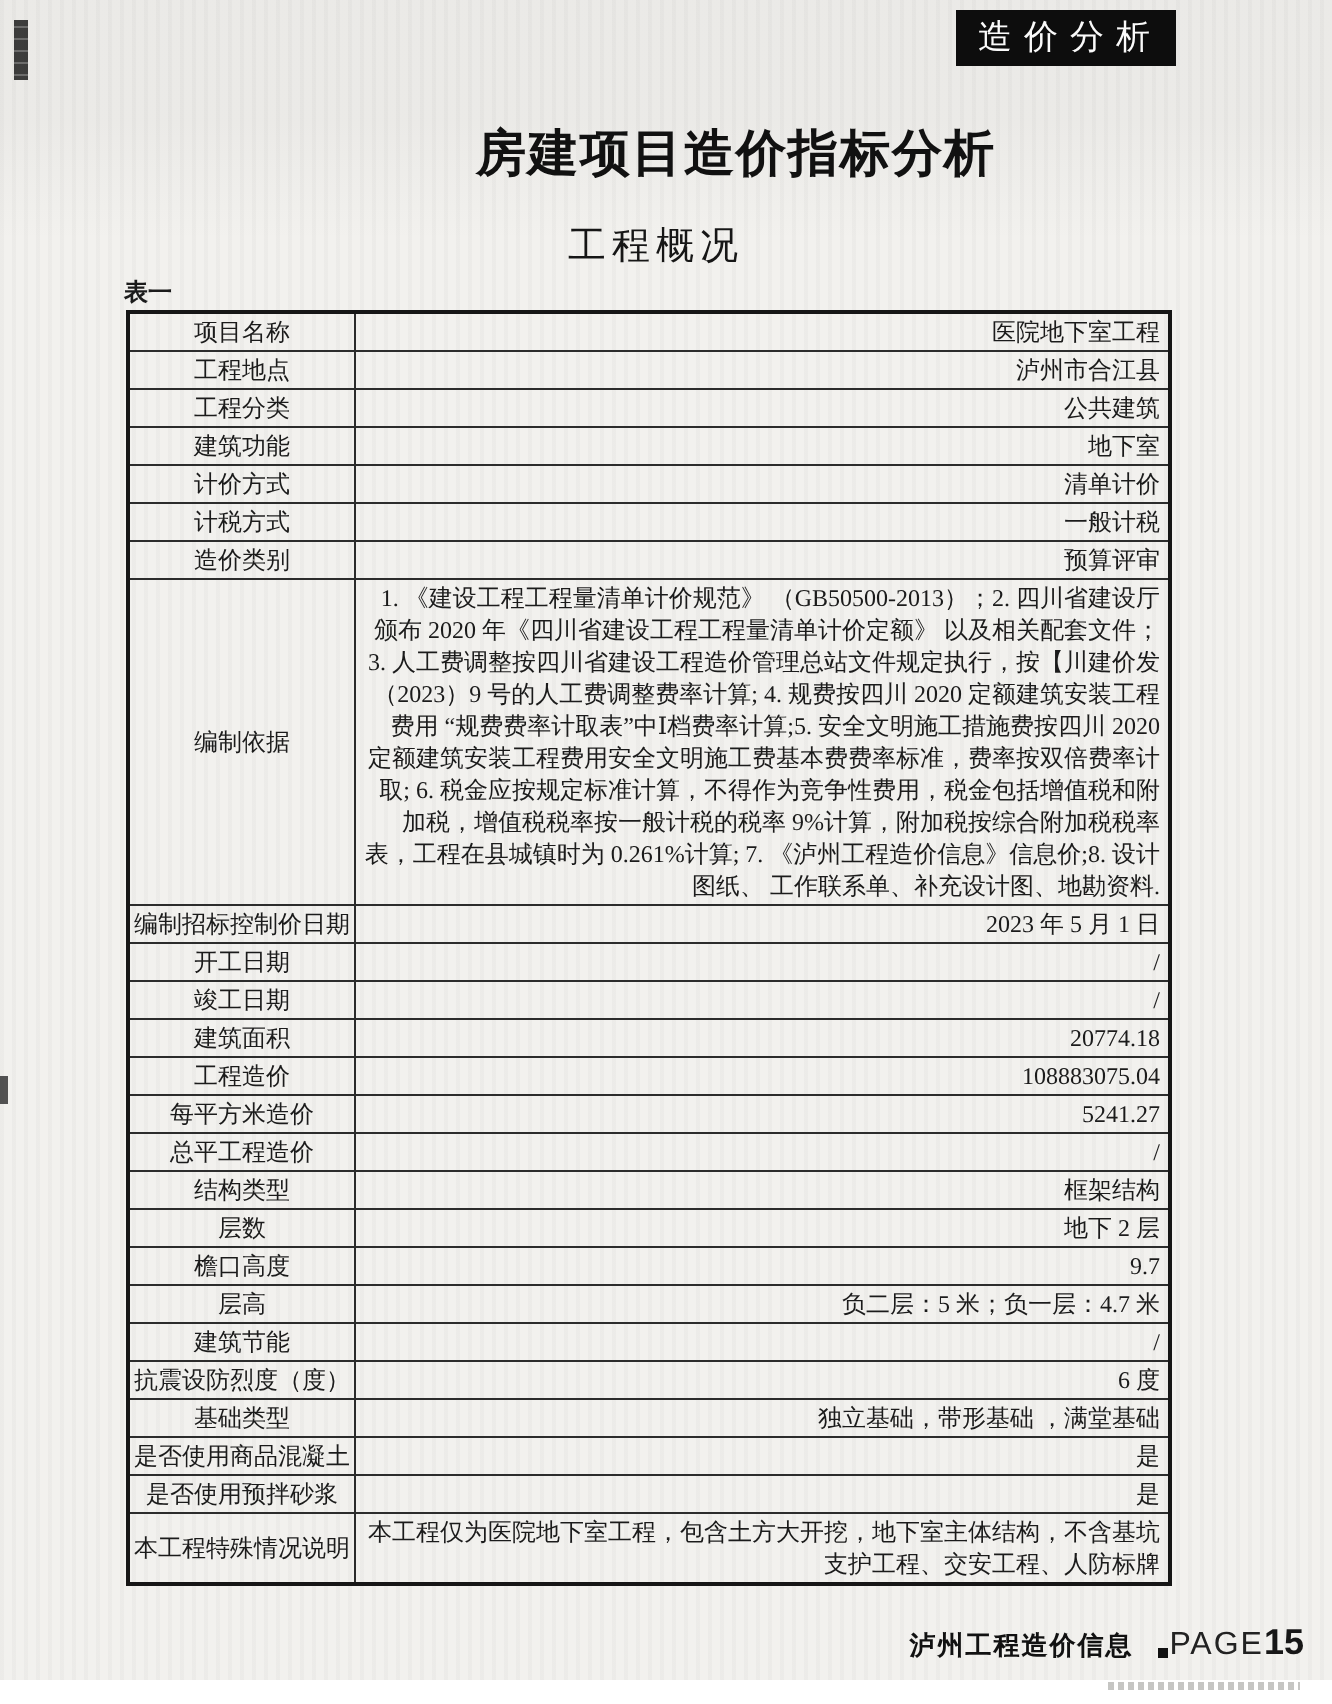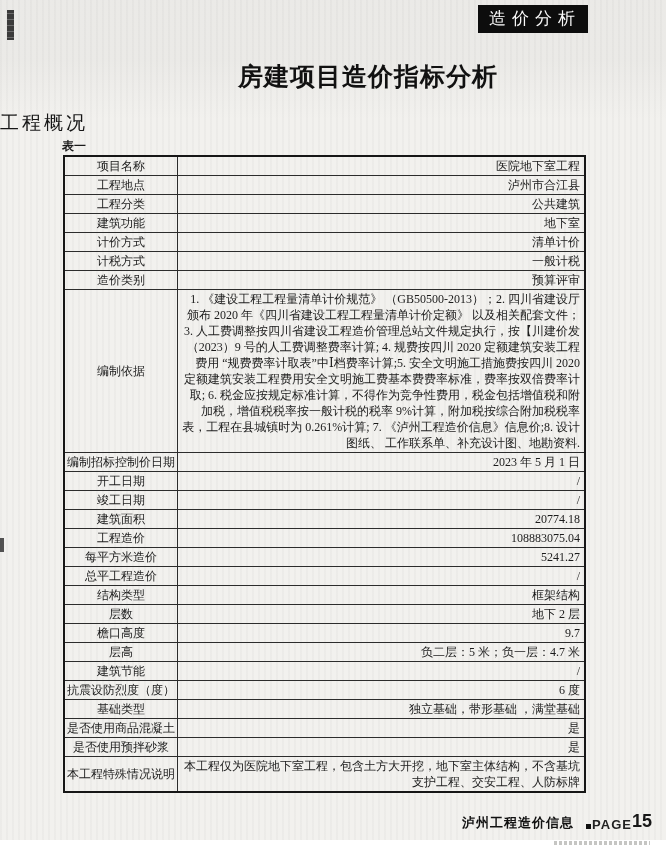--- a/index.html
+++ b/index.html
@@ -33,21 +33,21 @@
     padding-left:4px;box-sizing:border-box;
   }
   .title{
     position:absolute;left:0;top:60px;width:656px;
     text-align:center;font-size:25px;font-weight:bold;letter-spacing:1px;
     color:#111;
     padding-left:40px;
   }
   .subtitle{
     position:absolute;left:0;top:110px;width:656px;
-    font-size:19px;letter-spacing:3px;
+    text-align:center;font-size:19px;letter-spacing:3px;
     font-family:"Liberation Sans","DejaVu Sans",sans-serif;
     color:#161616;
   }
   .table-label{
     position:absolute;left:62px;top:138px;font-size:12px;font-weight:bold;
   }
   table.overview{
     position:absolute;left:63px;top:155px;width:523px;
     border-collapse:collapse;
     border:2px solid #161616;
@@ -77,21 +77,21 @@
     position:absolute;top:788px;right:14px;
     display:flex;align-items:flex-end;
     font-family:"Liberation Sans","DejaVu Sans",sans-serif;
     color:#111;
   }
   .footer .journal{font-size:13px;font-weight:bold;letter-spacing:1px;}
   .footer .sep{width:12px;}
   .footer .page-square{
     width:5px;height:5px;background:#111;align-self:flex-end;margin:0 1px 3px 0;
   }
-  .footer .page-word{font-size:13px;letter-spacing:1px;font-weight:bold;color:#222;}
+  .footer .page-word{font-size:16px;letter-spacing:1px;font-weight:normal;color:#222;}
   .footer .page-num{font-size:18px;font-weight:bold;color:#171717;margin-top:23px;}
   .footer-smudge{
     position:absolute;top:841px;right:16px;width:96px;height:4px;
     background:repeating-linear-gradient(90deg,#b7b7b4 0 3px,transparent 3px 5px);
     opacity:.8;
   }
 </style>
 </head>
 <body>
 

